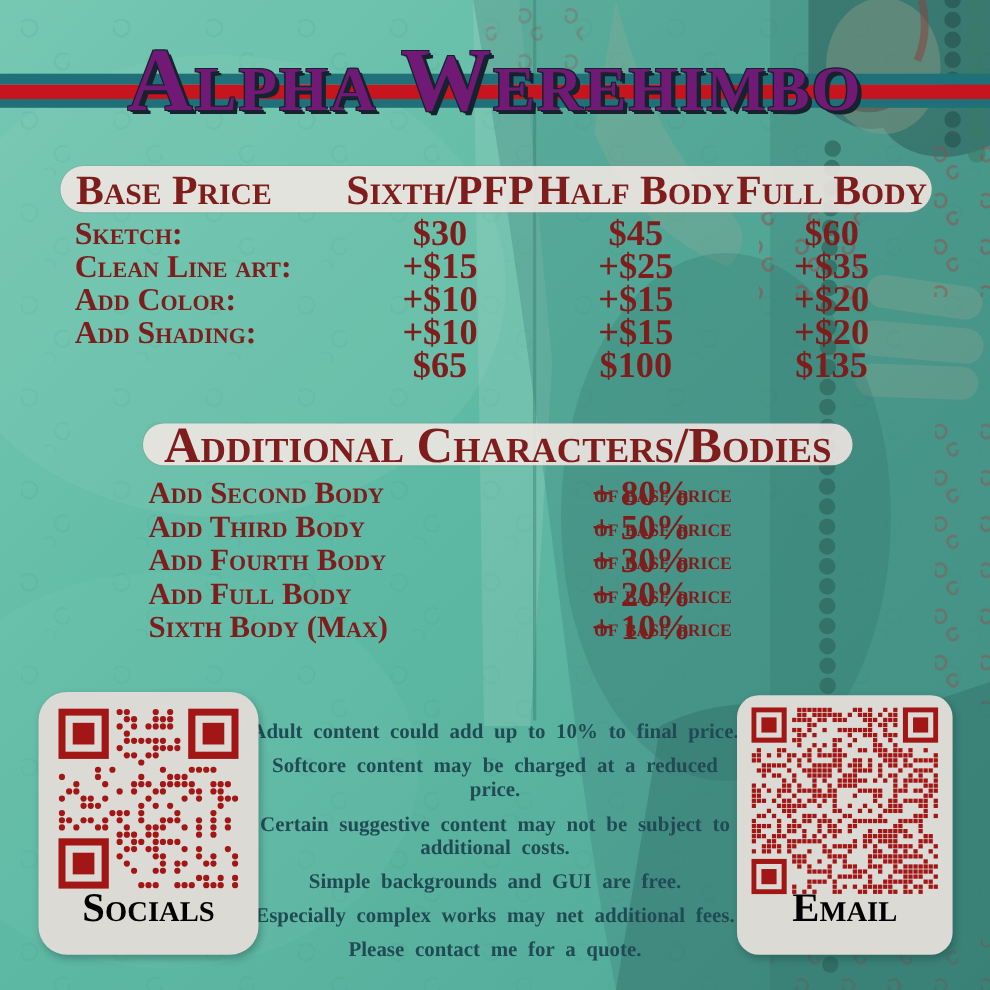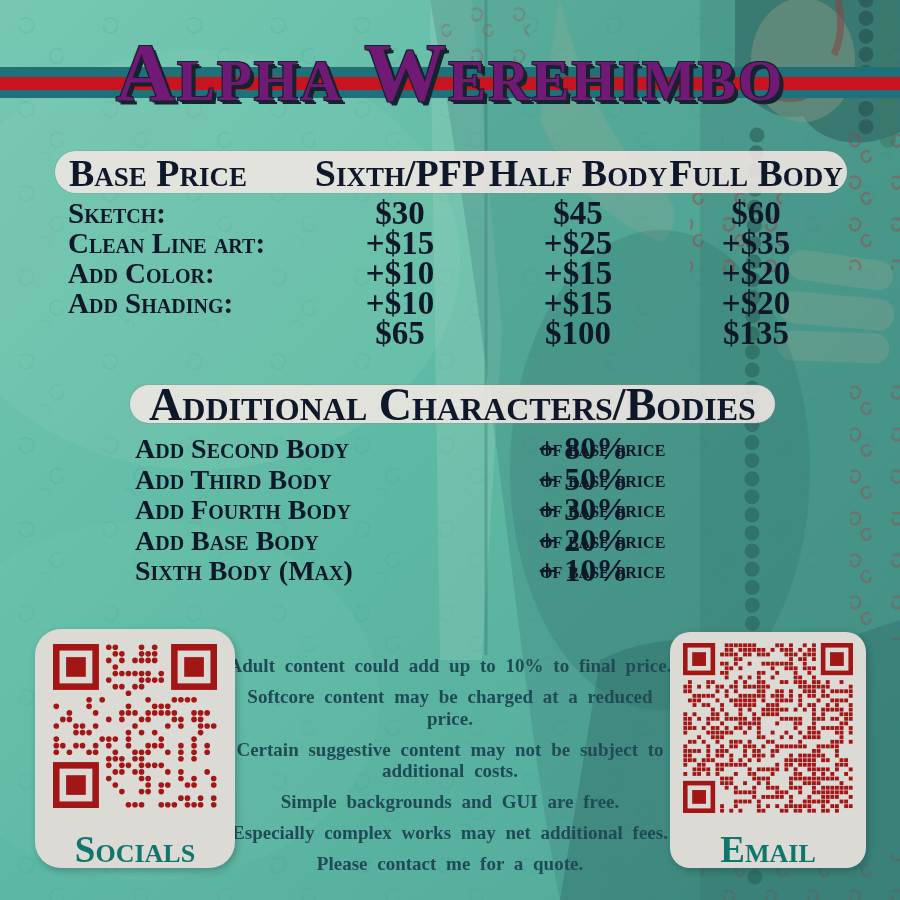--- a/index.html
+++ b/index.html
@@ -13,21 +13,21 @@
   .title-band{position:absolute;top:67px;left:0;right:0;z-index:1;}
   .stripe-a{height:10px;background:#20707a;}
   .stripe-b{height:13px;background:#c8141f;}
   .stripe-c{height:8px;background:#20707a;}
   .title{
     position:absolute;top:26px;left:0;width:100%;text-align:center;z-index:2;
     font-size:82px;font-weight:bold;font-variant:small-caps;letter-spacing:2px;
     color:#701a75;margin:0;
     text-shadow:4px 4px 0 #16222e,2px 2px 0 #16222e,-1px -1px 0 #16222e,1px -1px 0 #16222e,-1px 1px 0 #16222e;
   }
-  .ink{color:#0f172a;}
+  .ink{color:#7f1d1d;}
   
   .pill{
     position:absolute;background:rgba(243,231,228,0.88);
     box-shadow:0 0 0 1px rgba(140,130,130,0.25);z-index:2;
   }
   .pill-header{left:55px;top:151px;width:792px;height:42px;border-radius:22px;}
   .pill-header span{
     position:absolute;top:0;line-height:44px;font-weight:bold;font-variant:small-caps;
     font-size:38px;white-space:nowrap;
   }
@@ -65,22 +65,22 @@
   .qr-card{
     position:absolute;background:#dcdad4;z-index:2;
     box-shadow:2px 3px 7px rgba(15,45,45,0.3);
   }
   .socials-card{left:35px;top:629px;width:200px;height:239px;border-radius:26px;}
   .email-card{left:670px;top:632px;width:196px;height:236px;border-radius:20px;}
   .qr-svg{position:absolute;display:block;}
   .socials-card .qr-svg{left:18px;top:15px;width:164px;height:164px;}
   .email-card .qr-svg{left:13px;top:11px;width:170px;height:170px;}
   .qr-label{
-    position:absolute;left:0;bottom:0;width:100%;text-align:center;
-    font-weight:bold;font-variant:small-caps;font-size:37px;line-height:1;color:#0f766e;
+    position:absolute;left:0;bottom:24px;width:100%;text-align:center;
+    font-weight:bold;font-variant:small-caps;font-size:37px;line-height:1;color:#000000;
   }
 </style>
 </head>
 <body>
 
 <div class="sheet">
 
   <svg class="bg" width="900" height="900" viewBox="0 0 900 900" aria-hidden="true">
     <defs>
       <pattern id="curl" width="84" height="84" patternUnits="userSpaceOnUse">
@@ -201,21 +201,21 @@
         </span>
     </div>
     <div class="a-row">
       <span class="ink a-label">Add Fourth Body</span>
       <span class="ink a-val">
           <span class="a-pct">+ 30%</span>
           <span class="a-sfx">of base price</span>
         </span>
     </div>
     <div class="a-row">
-      <span class="ink a-label">Add Base Body</span>
+      <span class="ink a-label">Add Full Body</span>
       <span class="ink a-val">
           <span class="a-pct">+ 20%</span>
           <span class="a-sfx">of base price</span>
         </span>
     </div>
     <div class="a-row">
       <span class="ink a-label">Sixth Body (Max)</span>
       <span class="ink a-val">
           <span class="a-pct">+ 10%</span>
           <span class="a-sfx">of base price</span>

